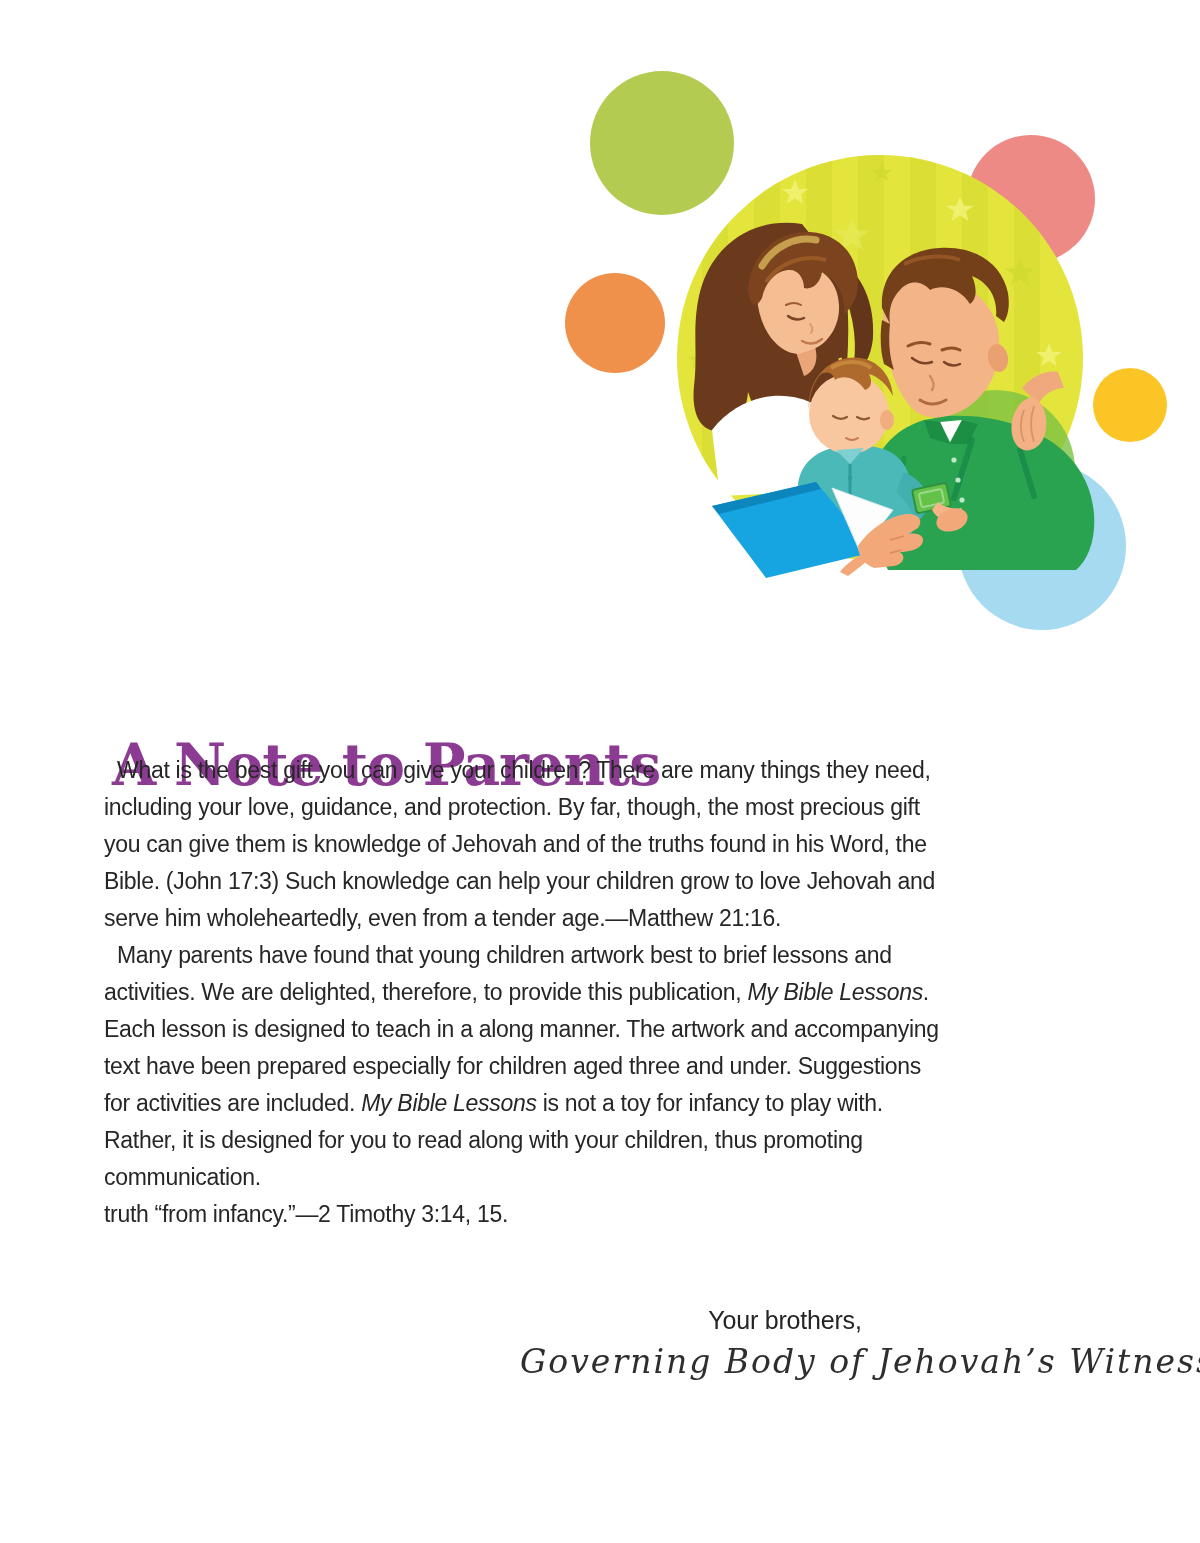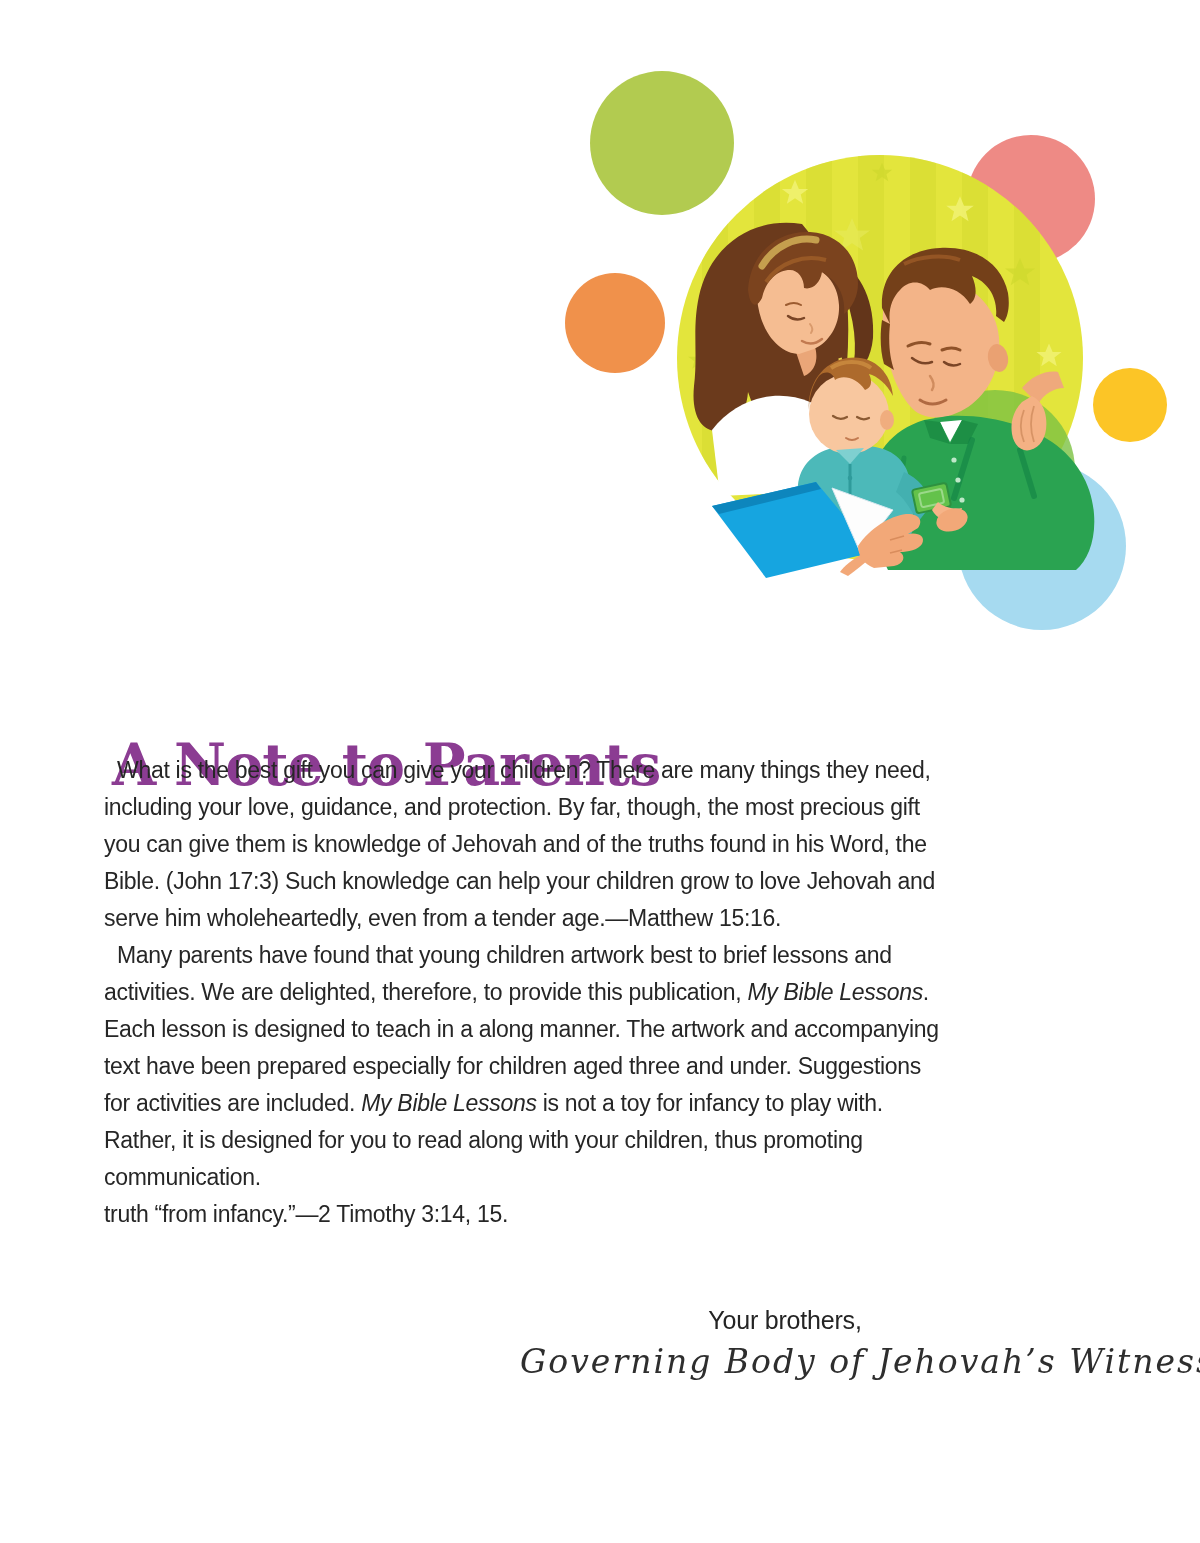--- a/index.html
+++ b/index.html
@@ -199,21 +199,21 @@
     </g>
   </svg>
 
   <h1 class="heading">A Note to Parents</h1>
 
   <div class="body-text">
       <div class="line indent"><span>What is the best gift you can give your children? There are many things they need,</span></div>
       <div class="line"><span>including your love, guidance, and protection. By far, though, the most precious gift</span></div>
       <div class="line"><span>you can give them is knowledge of Jehovah and of the truths found in his Word, the</span></div>
       <div class="line"><span>Bible. (John 17:3) Such knowledge can help your children grow to love Jehovah and</span></div>
-      <div class="line"><span>serve him wholeheartedly, even from a tender age.—Matthew 15:16.</span></div>
+      <div class="line"><span>serve him wholeheartedly, even from a tender age.—Matthew 21:16.</span></div>
       <div class="line indent"><span>Many parents have found that young children artwork best to brief lessons and</span></div>
       <div class="line"><span>activities. We are delighted, therefore, to provide this publication, </span><em>My Bible Lessons</em><span>.</span></div>
       <div class="line"><span>Each lesson is designed to teach in a along manner. The artwork and accompanying</span></div>
       <div class="line"><span>text have been prepared especially for children aged three and under. Suggestions</span></div>
       <div class="line"><span>for activities are included. </span><em>My Bible Lessons</em><span> is not a toy for infancy to play with.</span></div>
       <div class="line"><span>Rather, it is designed for you to read along with your children, thus promoting</span></div>
       <div class="line"><span>communication.</span></div>
       <div class="line"><span>truth “from infancy.”—2 Timothy 3:14, 15.</span></div>
     </div>
 

